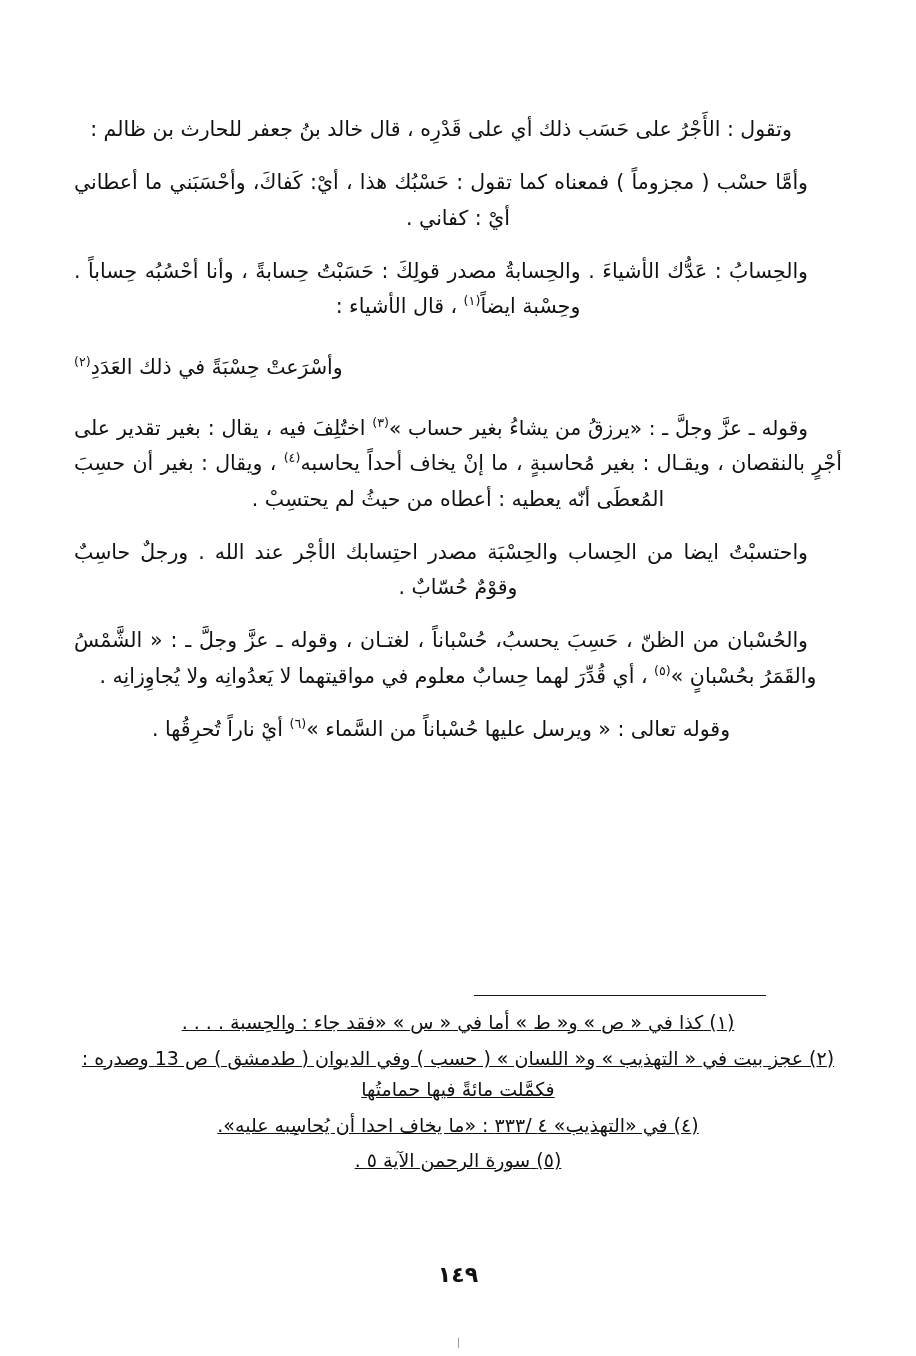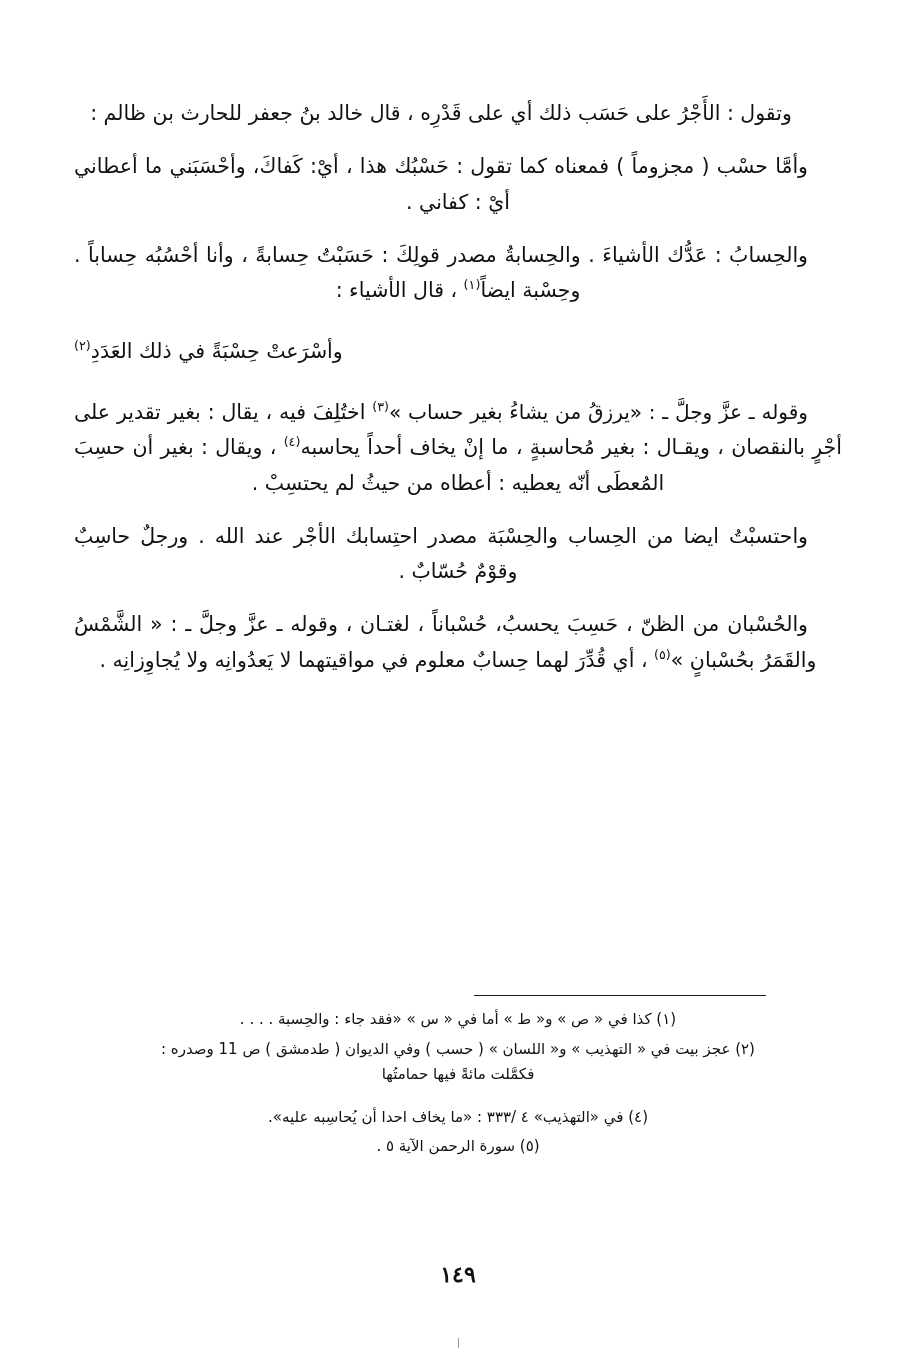--- a/index.html
+++ b/index.html
@@ -20,21 +20,21 @@
     inset: 0;
     padding: 0;
   }
   .body-area {
     position: absolute;
     top: 96px;
     right: 74px;
     left: 74px;
   }
   p.para {
-    margin: 0 0 18px 0;
+    margin: 16px 0 18px 0;
     font-size: 20.5px;
     line-height: 1.72;
     text-align: justify;
     text-align-last: center;
     letter-spacing: 0.2px;
   }
   p.para.indent {
     text-indent: 34px;
   }
   p.center {
@@ -58,46 +58,46 @@
     right: 150px;
     width: 292px;
     height: 0;
     border-top: 1.6px solid #1a1a1a;
   }
   .footnotes {
     position: absolute;
     top: 1008px;
     right: 74px;
     left: 74px;
-    font-size: 15px;
+    font-size: 19px;
     line-height: 1.5;
+    text-decoration: underline;
   }
   .fn-row {
     margin: 0 0 7px 0;
     text-align: justify;
     text-align-last: center;
   }
   .fn-row.narrow {
     text-align: center;
     text-align-last: center;
   }
   .fn-sub {
     text-align: center;
-    margin: -4px 0 20px 0;
+    margin: -4px 0 7px 0;
   }
   .page-number {
     position: absolute;
     top: 1262px;
     left: 0;
     right: 0;
     text-align: center;
     font-size: 22px;
     font-weight: bold;
     letter-spacing: 1px;
-    font-family: Liberation Serif, serif;
   }
   .tick {
     position: absolute;
     top: 1338px;
     left: 458px;
     width: 1px;
     height: 10px;
     background: #9a9a9a;
   }
   .q { font-size: 0.98em; }
@@ -131,35 +131,38 @@
     </p>
 
     <p class="para indent">
       <span>واحتسبْتُ ايضا من الحِساب والحِسْبَة مصدر احتِسابك الأجْر عند الله . ورجلٌ حاسِبٌ وقوْمٌ حُسّابٌ .</span>
     </p>
 
     <p class="para indent">
       <span>والحُسْبان من الظنّ ، حَسِبَ يحسبُ، حُسْباناً ، لغتـان ، وقوله ـ عزَّ وجلَّ ـ : « الشَّمْسُ والقَمَرُ بحُسْبانٍ »</span><sup class="fn">(٥)</sup><span> ، أي قُدِّرَ لهما حِسابٌ معلوم في مواقيتهما لا يَعدُوانِه ولا يُجاوِزانِه .</span>
     </p>
 
+    <p class="para indent">
+      <span>وقوله تعالى : « ويرسل عليها حُسْباناً من السَّماء »</span><sup class="fn">(٦)</sup><span> أيْ ناراً تُحرِقُها .</span>
+    </p>
 
   </div>
 
   <div class="footnote-rule"></div>
 
   <div class="footnotes">
 
     <p class="fn-row">
       <span>(١)</span>
       <span>كذا في « ص » و« ط » أما في « س » «فقد جاء : والحِسبة . . . .</span>
     </p>
 
     <p class="fn-row">
       <span>(٢)</span>
-      <span>عجز بيت في « التهذيب » و« اللسان » ( حسب ) وفي الديوان ( طدمشق ) ص 11 وصدره :</span>
+      <span>عجز بيت في « التهذيب » و« اللسان » ( حسب ) وفي الديوان ( طدمشق ) ص 13 وصدره :</span>
     </p>
     <p class="fn-sub">فكمَّلت مائةً فيها حمامتُها</p>
 
 
     <p class="fn-row narrow">
       <span>(٤)</span>
       <span>في «التهذيب» ٤ /٣٣٣ : «ما يخاف احدا أن يُحاسِبه عليه».</span>
     </p>
 
     <p class="fn-row narrow">

